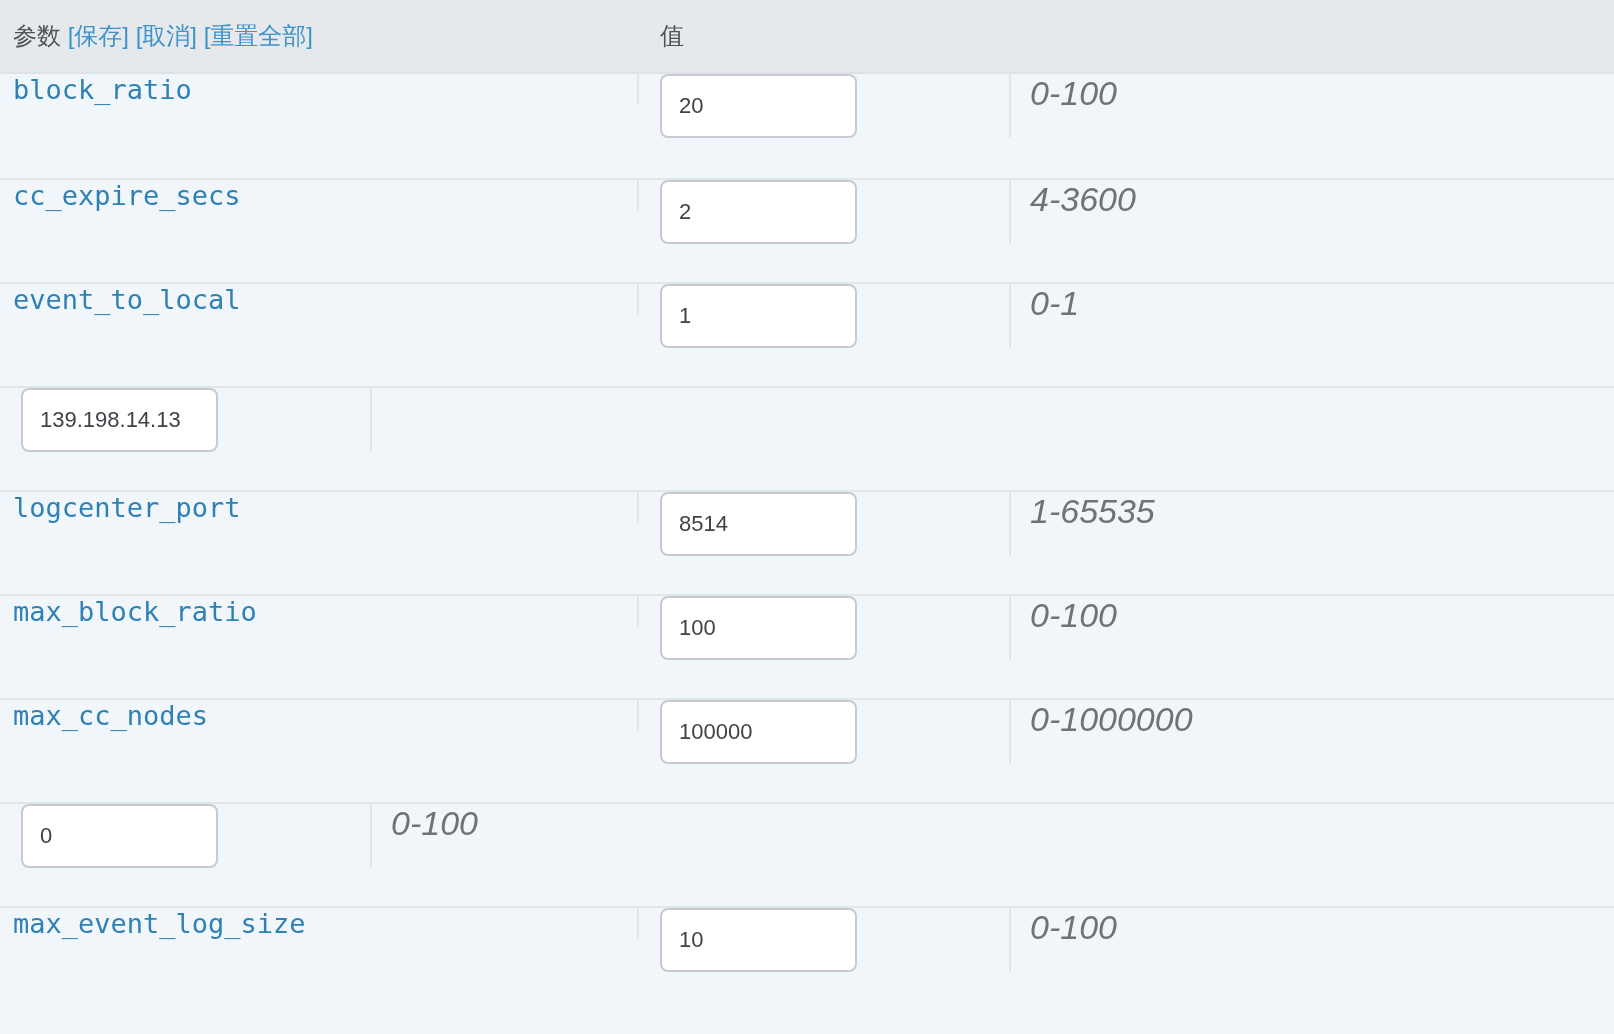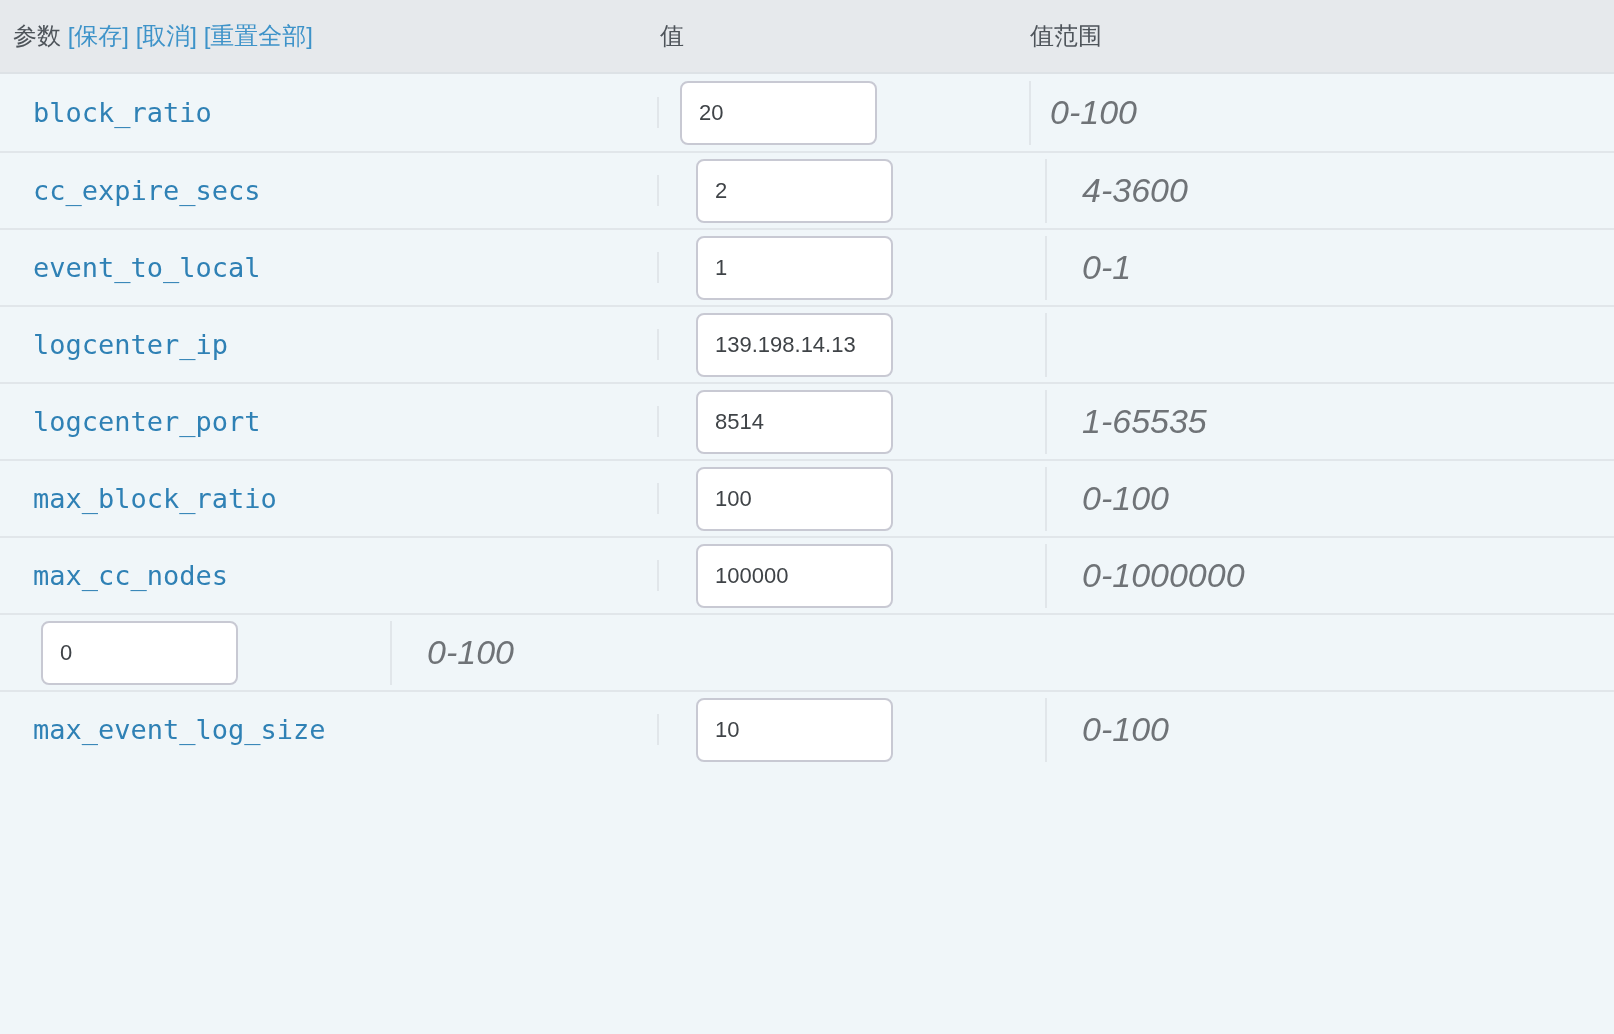--- a/index.html
+++ b/index.html
@@ -29,27 +29,26 @@
     color: #3e93c9;
     text-decoration: none;
     cursor: pointer;
     white-space: pre;
   }
   .hsep { white-space: pre; }
 
   
   .row {
     display: flex;
-    height: 77px;
+    height: 104px;
     box-sizing: border-box;
-    align-items: center;
+    align-items: flex-start;
     background: #f0f6f9;
-    padding-left: 20px;
-  }
-  .row + .row { border-top: 2px solid #e1e6ea; gap: 16px; }
+  }
+  .row + .row { border-top: 2px solid #e1e6ea; }
   .tbody { border-top: 2px solid #dde2e6; }
   .row .c1 { border-right: 2px solid #e1e6ea; }
   .row .c2 { border-right: 2px solid #e1e6ea; }
 
   .pname {
     font-family: "DejaVu Sans Mono", monospace;
     font-size: 27px;
     color: #2f81b5;
     text-decoration: none;
     cursor: pointer;
@@ -85,23 +84,20 @@
         <span class="hsep"> </span>
         <a class="hlink">[保存]</a>
         <span class="hsep"> </span>
         <a class="hlink">[取消]</a>
         <span class="hsep"> </span>
         <a class="hlink">[重置全部]</a>
     </div>
     <div class="cell c2">
       <span>值</span>
     </div>
-    <div class="cell c3">
-      <span>值范围</span>
-    </div>
   </div>
 
   <div class="tbody" id="tbody">
   <div class="row">
     <div class="cell c1">
       <a class="pname">block_ratio</a>
     </div>
     <div class="cell c2">
       <input class="pvalue" type="text" value="20" style="">
     </div>
@@ -128,23 +124,20 @@
     </div>
     <div class="cell c2">
       <input class="pvalue" type="text" value="1" style="">
     </div>
     <div class="cell c3">
       <span class="prange">0-1</span>
     </div>
   </div>
 
   <div class="row">
-    <div class="cell c1">
-      <a class="pname">logcenter_ip</a>
-    </div>
     <div class="cell c2">
       <input class="pvalue" type="text" value="139.198.14.13" style="">
     </div>
     <div class="cell c3">
       <span class="prange"></span>
     </div>
   </div>
 
   <div class="row">
     <div class="cell c1">

